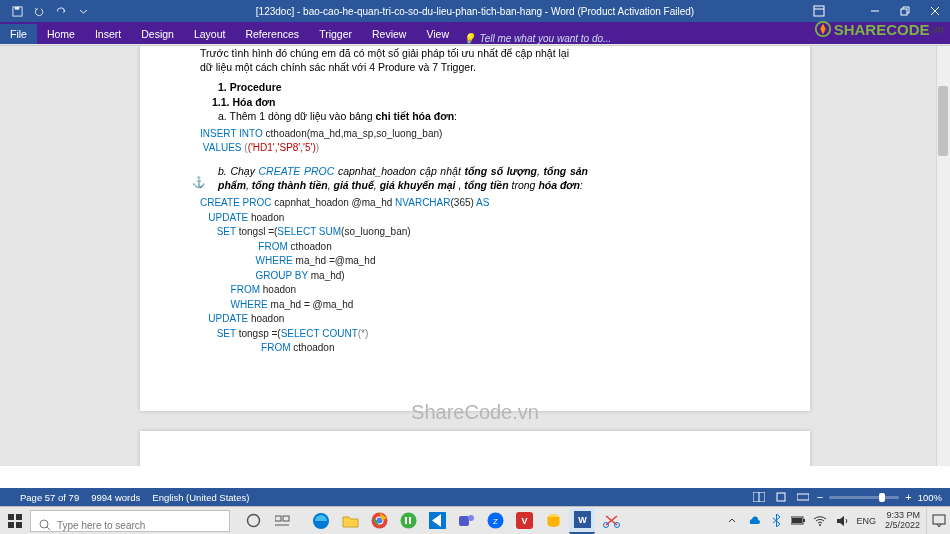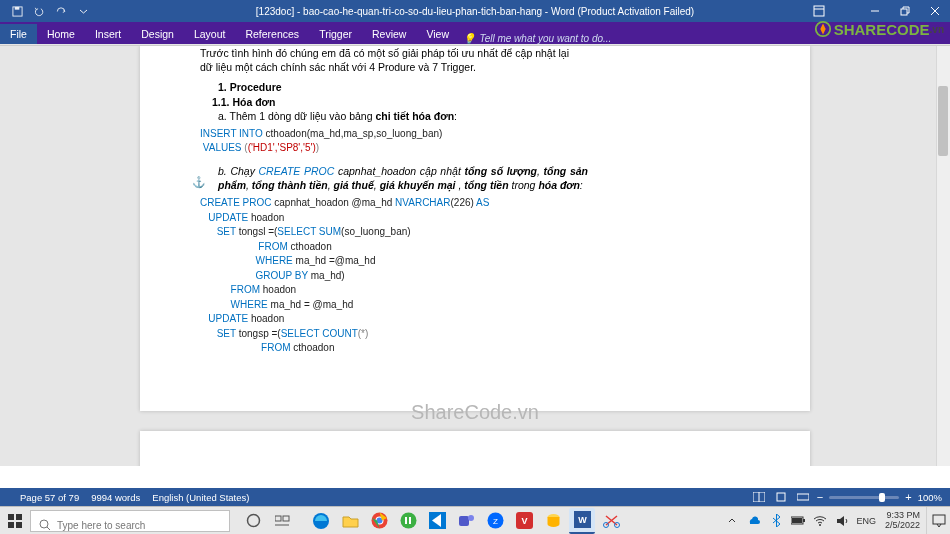--- a/index.html
+++ b/index.html
@@ -177,21 +177,21 @@
       <div class="item" style="margin-left:18px;">
         <span>a.   Thêm 1 dòng dữ liệu vào bảng </span><span class="para-b">chi tiết hóa đơn</span><span>:</span>
       </div>
       <div class="code"><span class="kw-blue">INSERT INTO</span><span> cthoadon(ma_hd,ma_sp,so_luong_ban)</span>
 <span class="kw-blue"> VALUES </span><span class="kw-gray">(</span><span class="kw-red">('HD1','SP8','5')</span><span class="kw-gray">)</span></div>
 
       <div class="item" style="margin-left:18px; text-align:justify; width:370px;font-style:italic;">
         <span>b.   Chạy </span><span class="kw-blue">CREATE PROC</span><span> capnhat_hoadon cập nhật </span><span class="para-b">tổng số lượng</span><span>, </span><span class="para-b">tổng sản phẩm</span><span>, </span><span class="para-b">tổng thành tiền</span><span>, </span><span class="para-b">giá thuế</span><span>, </span><span class="para-b">giá khuyến mại</span><span> , </span><span class="para-b">tổng tiền</span><span>  trong </span><span class="para-b">hóa đơn</span><span>:</span>
       </div>
 
-<div class="code"><span class="kw-blue">CREATE PROC</span><span> capnhat_hoadon @ma_hd </span><span class="kw-blue">NVARCHAR</span><span>(226) </span><span class="kw-blue">AS</span>
+<div class="code"><span class="kw-blue">CREATE PROC</span><span> capnhat_hoadon @ma_hd </span><span class="kw-blue">NVARCHAR</span><span>(365) </span><span class="kw-blue">AS</span>
 <span class="kw-blue">   UPDATE</span><span> hoadon</span>
 <span class="kw-blue">      SET</span><span> tongsl =(</span><span class="kw-blue">SELECT SUM</span><span>(so_luong_ban)</span>
 <span class="kw-blue">                     FROM</span><span> cthoadon</span>
 <span class="kw-blue">                    WHERE</span><span> ma_hd =@ma_hd</span>
 <span class="kw-blue">                    GROUP BY</span><span> ma_hd)</span>
 <span class="kw-blue">           FROM</span><span> hoadon</span>
 <span class="kw-blue">           WHERE</span><span> ma_hd = @ma_hd</span>
 <span class="kw-blue">   UPDATE</span><span> hoadon</span>
 <span class="kw-blue">      SET</span><span> tongsp =(</span><span class="kw-blue">SELECT COUNT</span><span class="kw-gray">(*)</span>
 <span class="kw-blue">                      FROM</span><span> cthoadon</span></div>

